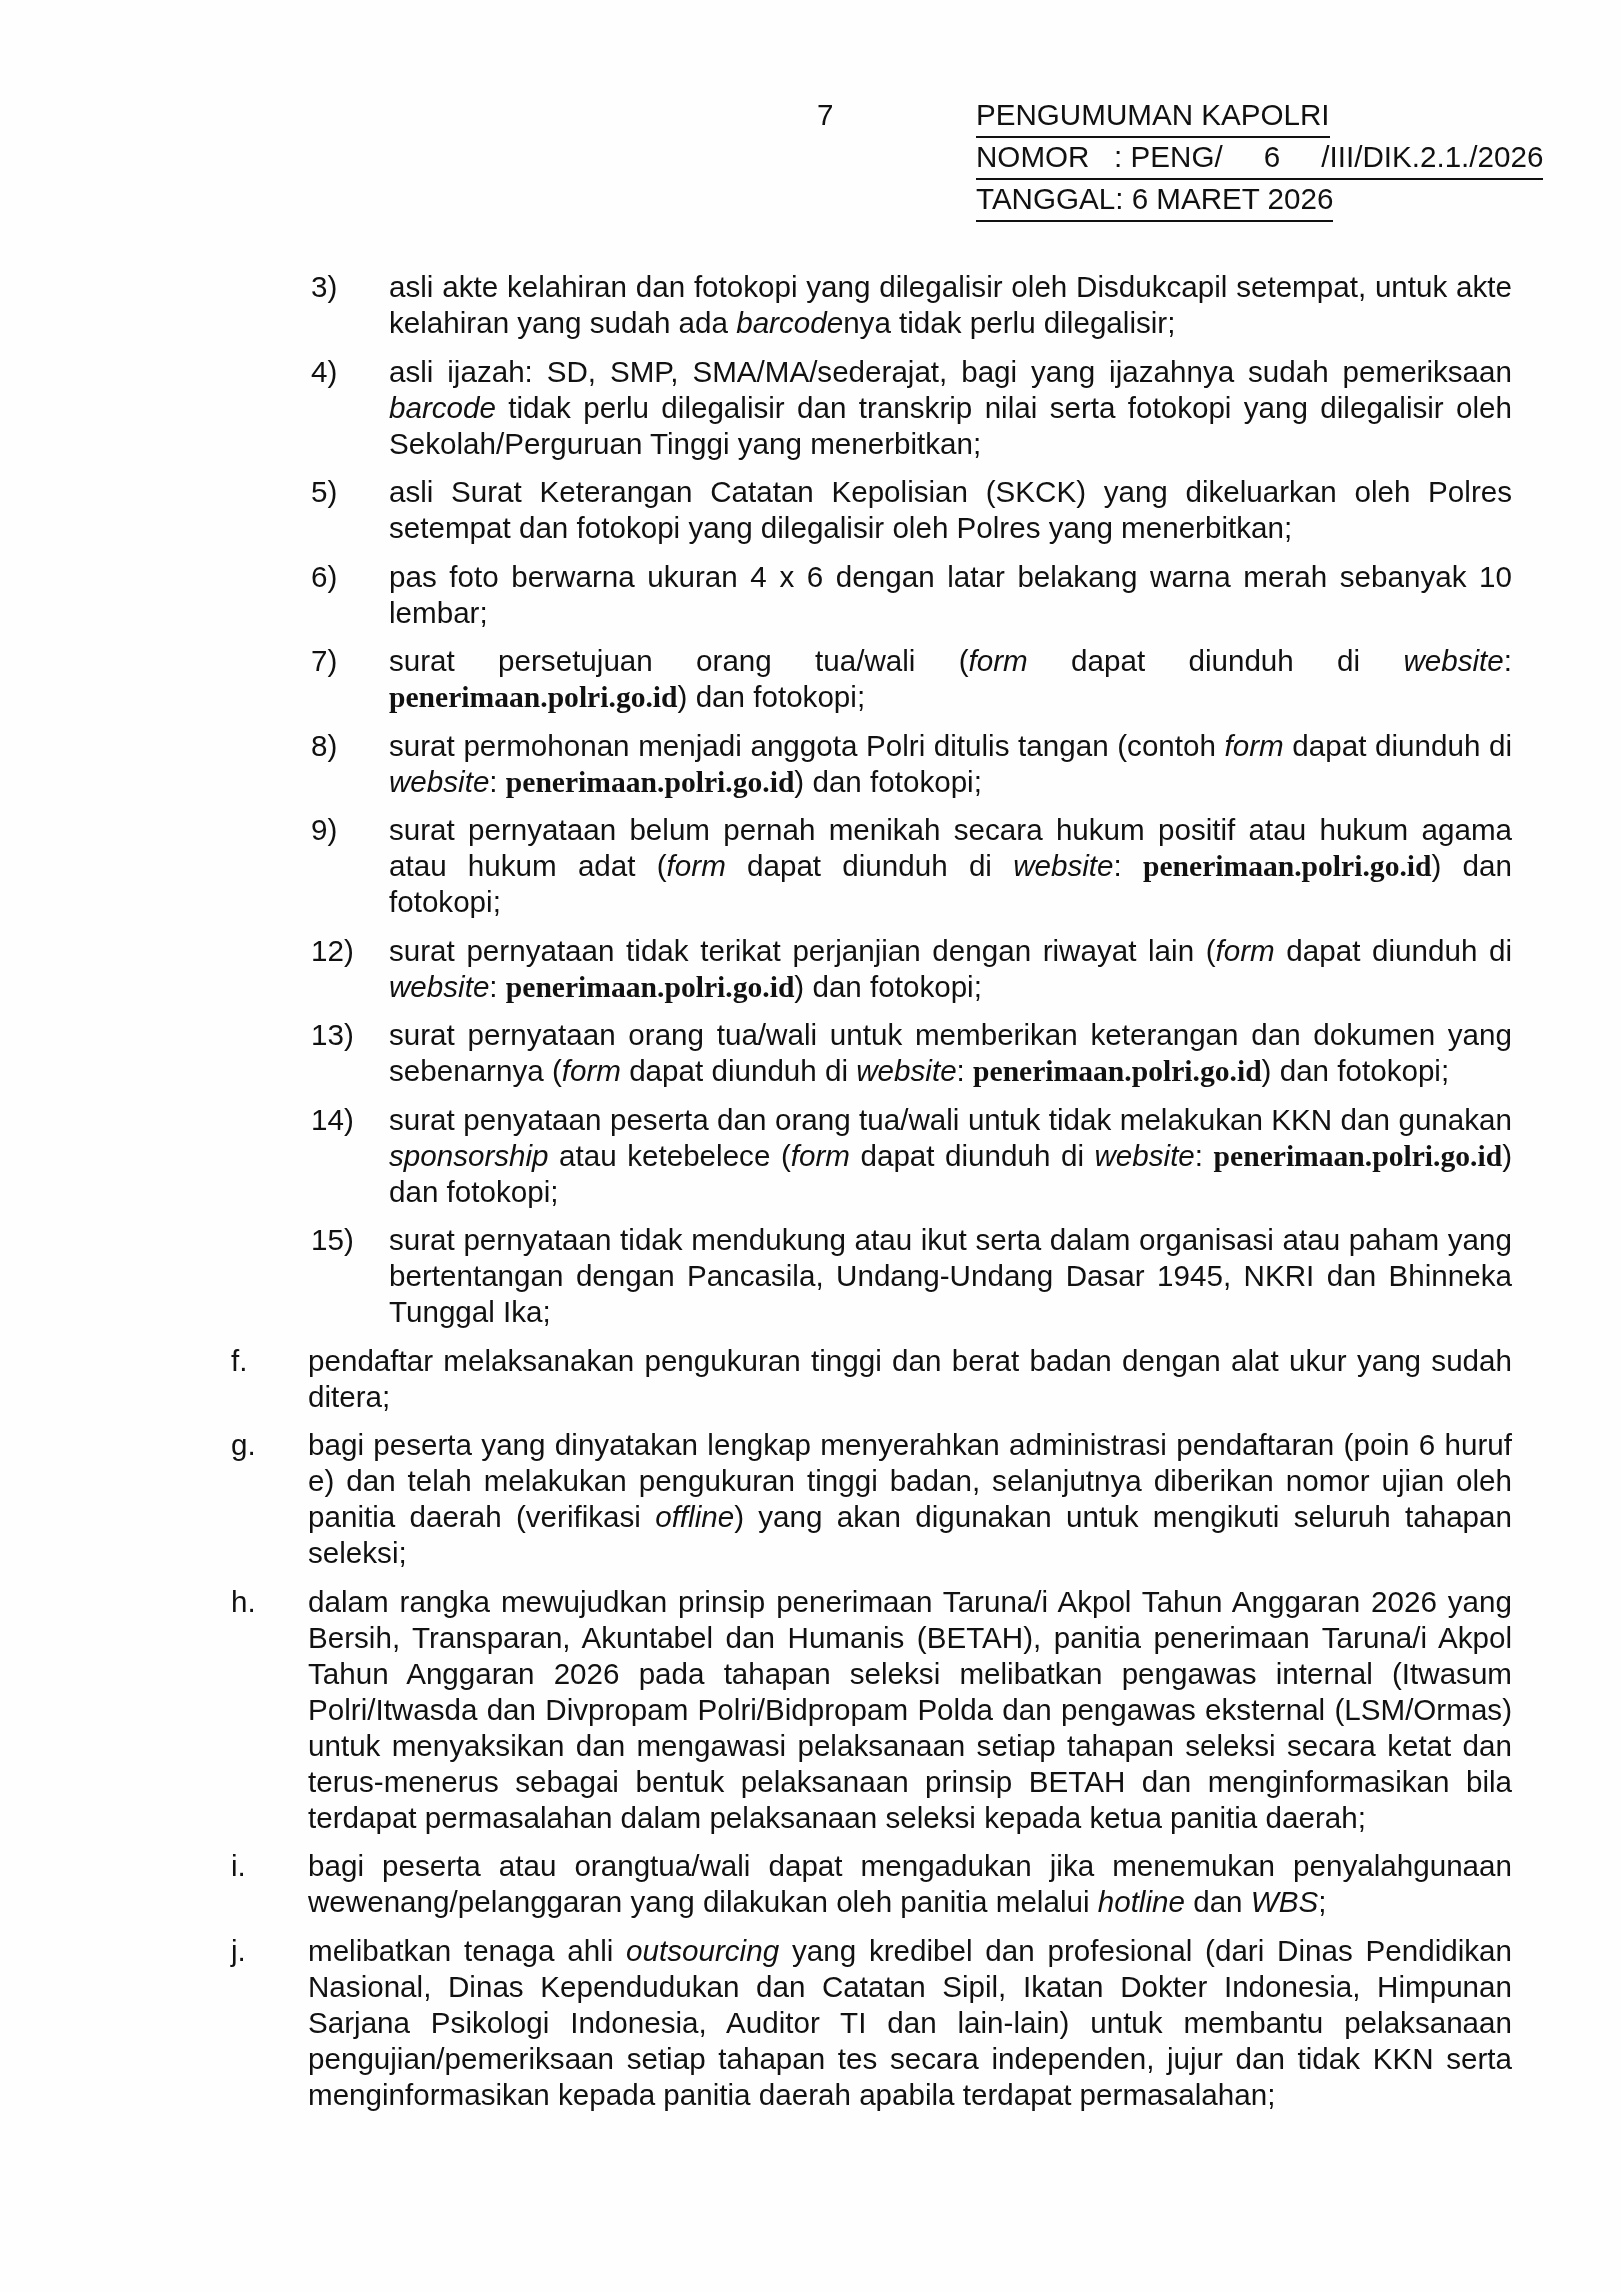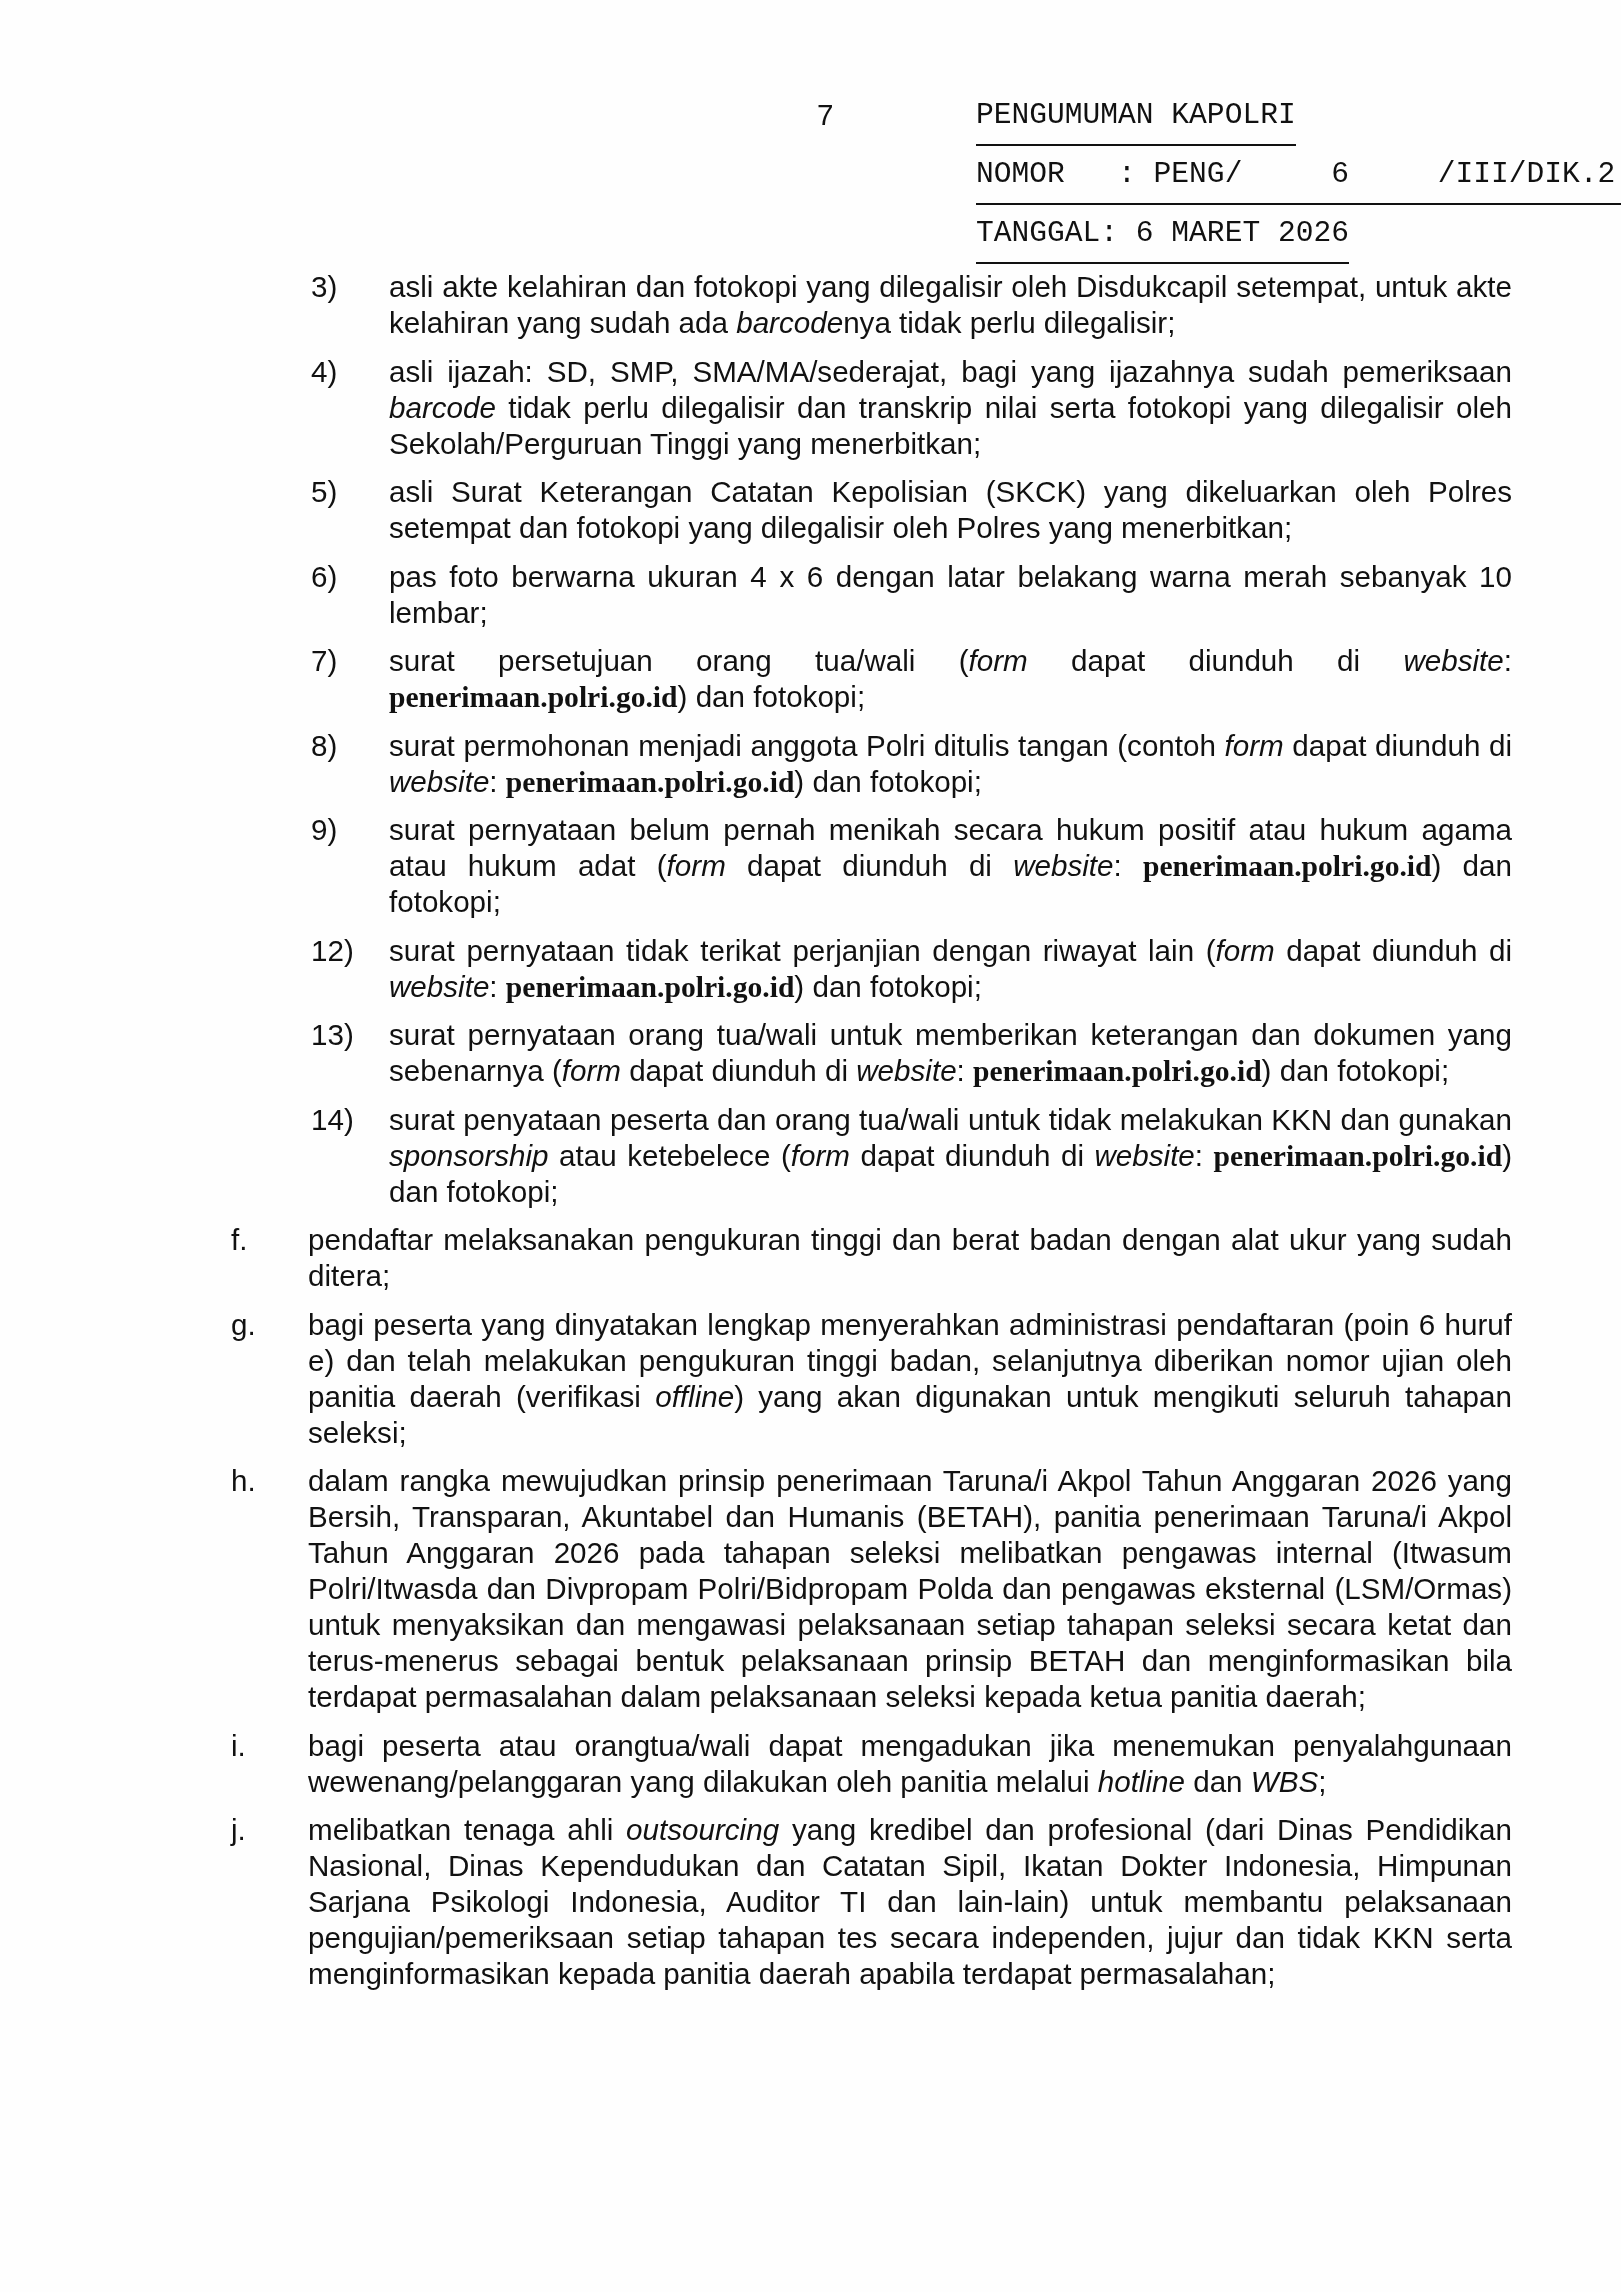--- a/index.html
+++ b/index.html
@@ -27,23 +27,22 @@
   .doc-header {
     position: absolute;
     left: 976px;
     top: 97px;
   }
   .header-line {
     display: block;
     width: fit-content;
     white-space: pre;
     border-bottom: 2.7px solid #111111;
-    padding-bottom: 11px;
-    margin-bottom: 10px;
-    font-family: Liberation Mono, monospace;
+    padding-bottom: 3px;
+    margin-bottom: 1px;
   }
   
   .content {
     position: absolute;
     top: 269px;
     left: 0;
     width: 1621px;
   }
   .num-list {
     margin-left: 311px;
@@ -119,20 +118,24 @@
         <span class="itext"><span>surat pernyataan tidak terikat perjanjian dengan riwayat lain (</span><span class="it">form</span><span> dapat diunduh di </span><span class="it">website</span><span>: </span><span class="bd">penerimaan.polri.go.id</span><span>) dan fotokopi;</span></span>
       </div>
       <div class="item">
         <span class="marker">13)</span>
         <span class="itext"><span>surat pernyataan orang tua/wali untuk memberikan keterangan dan dokumen yang sebenarnya (</span><span class="it">form</span><span> dapat diunduh di </span><span class="it">website</span><span>: </span><span class="bd">penerimaan.polri.go.id</span><span>) dan fotokopi;</span></span>
       </div>
       <div class="item">
         <span class="marker">14)</span>
         <span class="itext"><span>surat penyataan peserta dan orang tua/wali untuk tidak melakukan KKN dan gunakan </span><span class="it">sponsorship</span><span> atau ketebelece (</span><span class="it">form</span><span> dapat diunduh di </span><span class="it">website</span><span>: </span><span class="bd">penerimaan.polri.go.id</span><span>) dan fotokopi;</span></span>
       </div>
+      <div class="item">
+        <span class="marker">15)</span>
+        <span class="itext"><span>surat pernyataan tidak mendukung atau ikut serta dalam organisasi atau paham yang bertentangan dengan Pancasila, Undang-Undang Dasar 1945, NKRI dan Bhinneka Tunggal Ika;</span></span>
+      </div>
     </div>
 
     <div class="let-list">
       <div class="item">
         <span class="marker">f.</span>
         <span class="itext"><span>pendaftar melaksanakan pengukuran tinggi dan berat badan dengan alat ukur yang sudah ditera;</span></span>
       </div>
       <div class="item">
         <span class="marker">g.</span>
         <span class="itext"><span>bagi peserta yang dinyatakan lengkap menyerahkan administrasi pendaftaran (poin 6 huruf e) dan telah melakukan pengukuran tinggi badan, selanjutnya diberikan nomor ujian oleh panitia daerah (verifikasi </span><span class="it">offline</span><span>) yang akan digunakan untuk mengikuti seluruh tahapan seleksi;</span></span>

